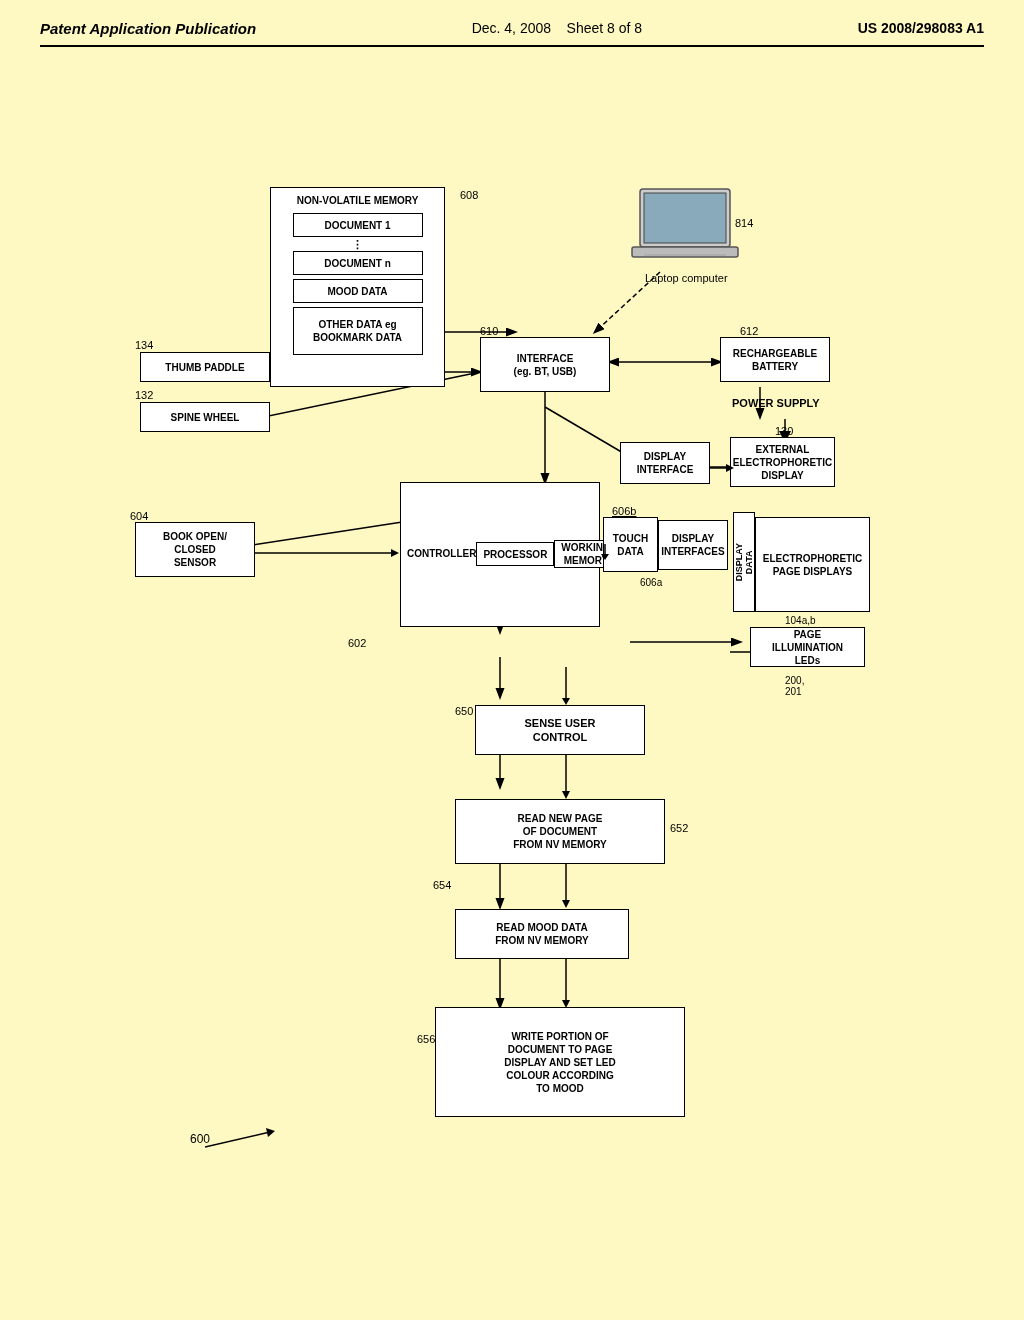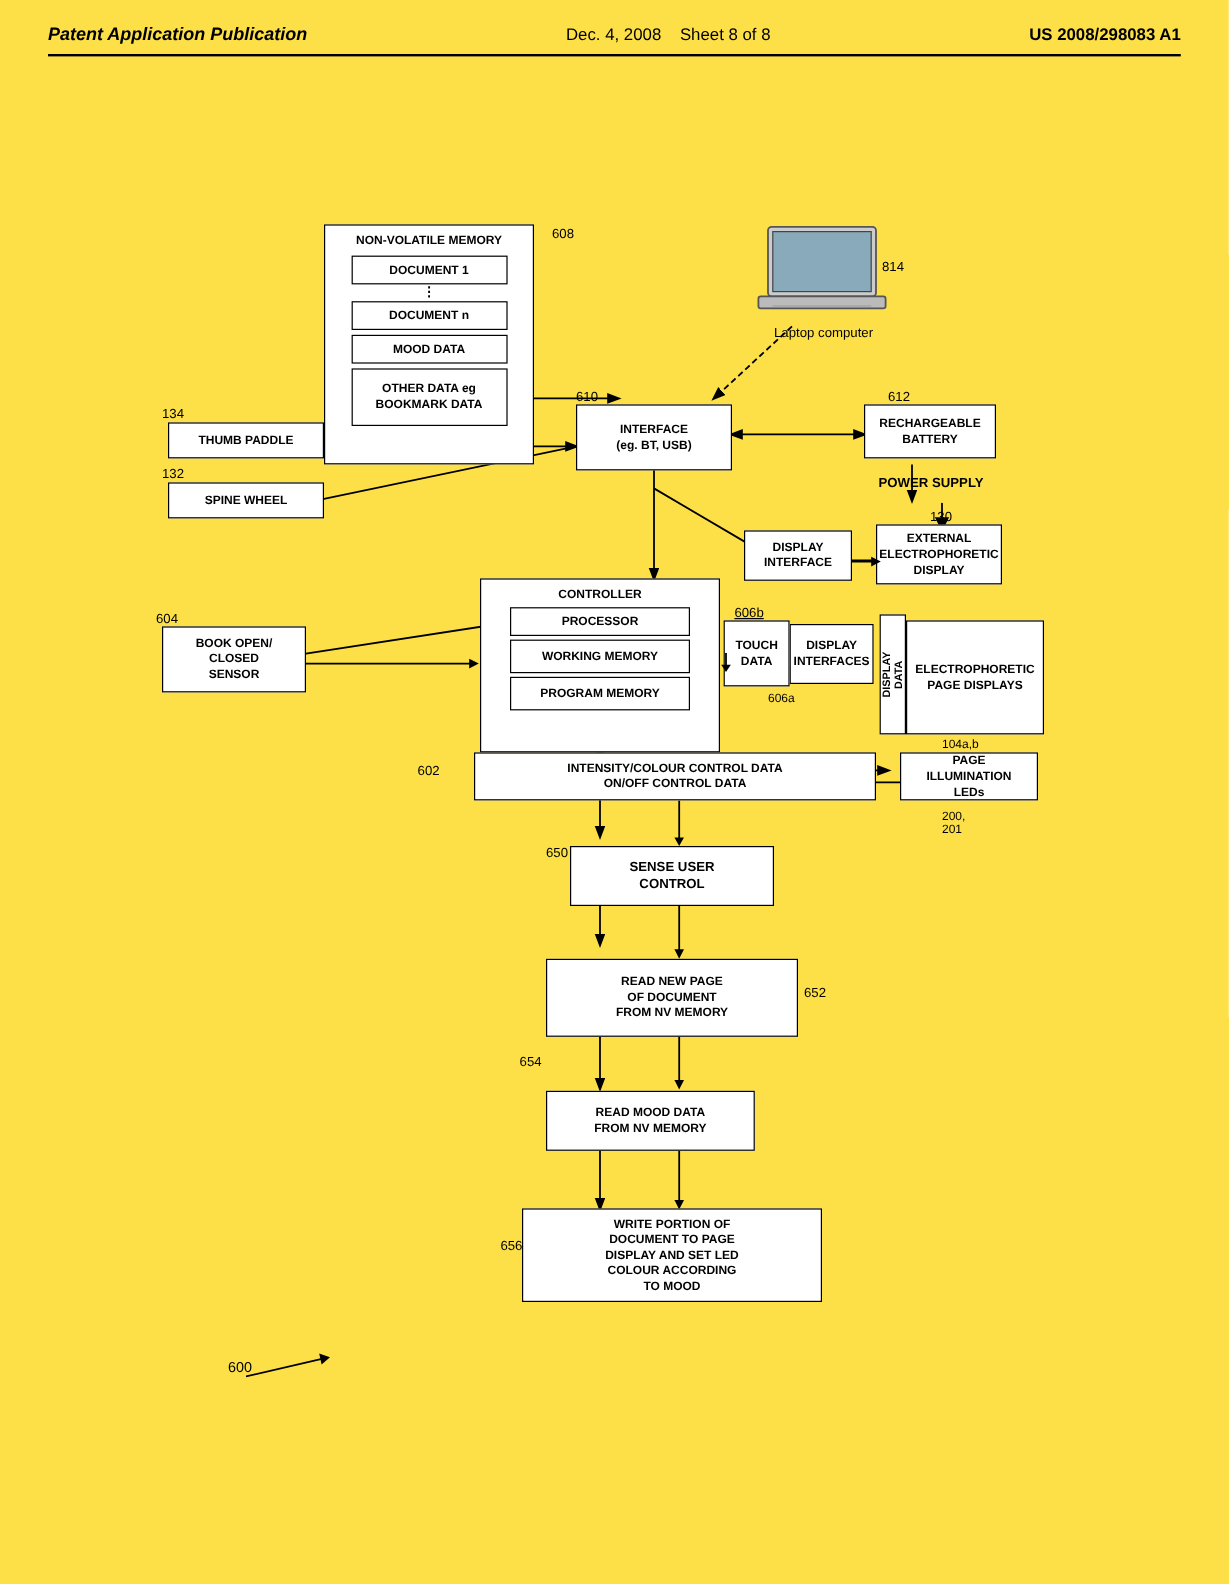--- a/index.html
+++ b/index.html
@@ -7,21 +7,21 @@
       background: #fff;
       font-family: Arial, sans-serif;
       width: 1024px;
       min-height: 1320px;
       position: relative;
       overflow-x: hidden;
     }
     .page {
       width: 1024px;
       min-height: 1320px;
-      background: #fde047;
+      background: #fef9c3;
       position: relative;
       padding: 20px 40px;
     }
     .header {
       display: flex;
       justify-content: space-between;
       align-items: flex-start;
       border-bottom: 2px solid #000;
       padding-bottom: 8px;
       margin-bottom: 20px;
@@ -215,21 +215,21 @@
     <div class="box" style="left:690px;top:370px;width:105px;height:50px;font-size:10px;white-space:pre-line;">EXTERNAL
 ELECTROPHORETIC
 DISPLAY</div>
     <div class="ref-num" style="left:735px;top:358px;">130</div>
 
     <svg style="position:absolute;left:670px;top:393px;width:25px;height:16px;">
       <line x1="0" y1="8" x2="20" y2="8" stroke="#000" stroke-width="1.5"></line>
       <polygon points="16,4 24,8 16,12" fill="#000"></polygon>
     </svg>
 
-    <div class="box" style="left:360px;top:415px;width:200px;height:145px;flex-direction:column;justify-content:flex-start;padding-top:6px;">
+    <div class="box" style="left:360px;top:415px;width:200px;height:145px;flex-direction:row;justify-content:flex-start;padding-top:6px;">
       <div style="font-size:10px;font-weight:bold;margin-bottom:4px;">CONTROLLER</div>
       <div class="box" style="position:relative;width:150px;height:24px;margin-bottom:3px;font-size:10px;">PROCESSOR</div>
       <div class="box" style="position:relative;width:150px;height:28px;margin-bottom:3px;font-size:10px;">WORKING
 MEMORY</div>
       <div class="box" style="position:relative;width:150px;height:28px;font-size:10px;">PROGRAM
 MEMORY</div>
     </div>
 
     <div class="box" style="left:95px;top:455px;width:120px;height:55px;font-size:10px;white-space:pre-line;">BOOK OPEN/
 CLOSED
@@ -255,22 +255,20 @@
     </div>
 
     <div class="box" style="left:715px;top:450px;width:115px;height:95px;font-size:10px;white-space:pre-line;">ELECTROPHORETIC
 PAGE DISPLAYS</div>
 
     <svg style="position:absolute;left:560px;top:477px;width:10px;height:16px;">
       <line x1="5" y1="0" x2="5" y2="14" stroke="#000" stroke-width="1.5"></line>
       <polygon points="1,10 5,16 9,10" fill="#000"></polygon>
     </svg>
 
-    <div class="box" style="left:355px;top:560px;width:335px;height:40px;font-size:10px;white-space:pre-line;">INTENSITY/COLOUR CONTROL DATA
-ON/OFF CONTROL DATA</div>
     <div class="ref-num" style="left:308px;top:570px;">602</div>
 
     <svg style="position:absolute;left:690px;top:577px;width:120px;height:16px;">
       <line x1="0" y1="8" x2="110" y2="8" stroke="#000" stroke-width="1.5"></line>
       <polygon points="106,4 114,8 106,12" fill="#000"></polygon>
     </svg>
 
     <div class="box" style="left:710px;top:560px;width:115px;height:40px;font-size:10px;white-space:pre-line;">PAGE ILLUMINATION
 LEDs</div>
     <div class="ref-num" style="left:745px;top:548px;font-size:10px;">104a,b</div>
@@ -304,21 +302,21 @@
 
     <div class="box" style="left:415px;top:842px;width:174px;height:50px;font-size:10px;white-space:pre-line;">READ MOOD DATA
 FROM NV MEMORY</div>
     <div class="ref-num" style="left:393px;top:812px;">654</div>
 
     <svg style="position:absolute;left:518px;top:892px;width:16px;height:50px;">
       <line x1="8" y1="0" x2="8" y2="45" stroke="#000" stroke-width="1.5"></line>
       <polygon points="4,41 8,49 12,41" fill="#000"></polygon>
     </svg>
 
-    <div class="box" style="left:395px;top:940px;width:250px;height:78px;font-size:10px;white-space:pre-line;">WRITE PORTION OF
+    <div class="box" style="left:395px;top:940px;width:250px;height:110px;font-size:10px;white-space:pre-line;">WRITE PORTION OF
 DOCUMENT TO PAGE
 DISPLAY AND SET LED
 COLOUR ACCORDING
 TO MOOD</div>
     <div class="ref-num" style="left:377px;top:966px;">656</div>
 
     <div class="ref-num" style="left:150px;top:1065px;font-size:12px;">600</div>
 
     <svg style="position:absolute;left:165px;top:1060px;width:80px;height:30px;">
       <line x1="0" y1="20" x2="65" y2="5" stroke="#000" stroke-width="1.5"></line>

